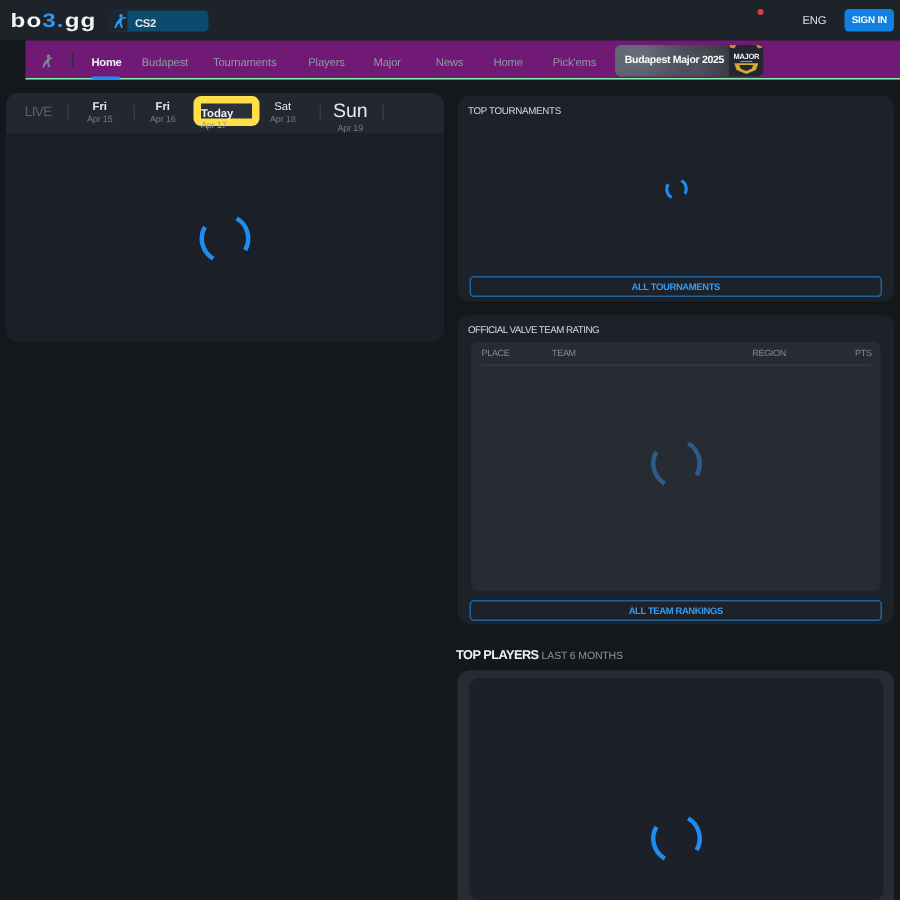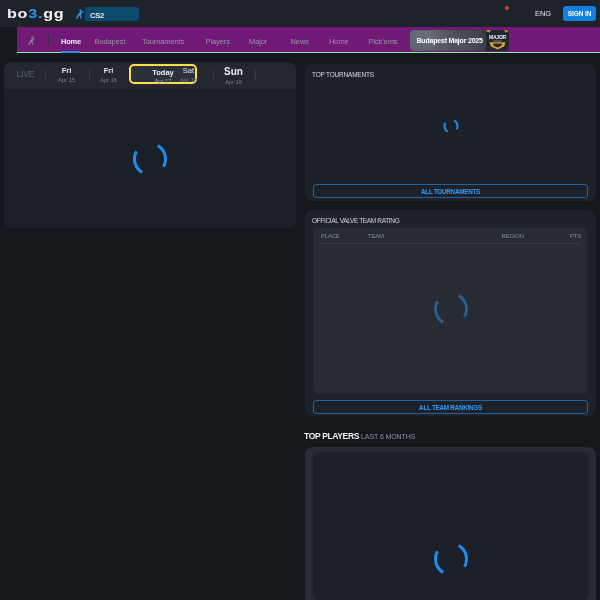--- a/index.html
+++ b/index.html
@@ -82,30 +82,30 @@
   <div class="abs" style="left:251px;top:8px;width:1px;height:10px;background:#353c45"></div>
 
   <div class="abs" style="left:42px;top:4px;width:41px;text-align:center">
     <div style="font-size:7.5px;font-weight:bold;color:#e8ebee">Fri</div>
     <div style="font-size:6px;color:#727d88;margin-top:1.5px;letter-spacing:-.1px">Apr 15</div>
   </div>
   <div class="abs" style="left:84px;top:4px;width:41px;text-align:center">
     <div style="font-size:7.5px;font-weight:bold;color:#e8ebee">Fri</div>
     <div style="font-size:6px;color:#727d88;margin-top:1.5px;letter-spacing:-.1px">Apr 16</div>
   </div>
-  <div class="abs" style="left:125px;top:2px;width:68px;height:20px;background:#2b303a;border:2px solid #fde047;border-radius:5px;text-align:center">
+  <div class="abs" style="left:125px;top:2px;width:44px;height:20px;background:#2b303a;border:5px solid #fde047;border-radius:5px;text-align:left">
     <div style="font-size:7.5px;line-height:8.5px;font-weight:bold;color:#eef1f4;margin-top:2.5px">Today</div>
     <div style="font-size:6px;line-height:6.5px;color:#9aa4af;margin-top:1px;letter-spacing:-.1px">Apr 17</div>
   </div>
   <div class="abs" style="left:164px;top:4px;width:41px;text-align:center">
     <div style="font-size:7.5px;font-weight:normal;color:#e8ebee">Sat</div>
     <div style="font-size:6px;color:#727d88;margin-top:1.5px;letter-spacing:-.1px">Apr 18</div>
   </div>
   <div class="abs" style="left:209px;top:4px;width:41px;text-align:center">
-    <div style="font-size:10px;font-weight:bold;color:#e8ebee">Sun</div>
+    <div style="font-size:13px;font-weight:normal;color:#e8ebee">Sun</div>
     <div style="font-size:6px;color:#727d88;margin-top:1.5px;letter-spacing:-.1px">Apr 19</div>
   </div>
 </div>
 
 <div class="abs" style="left:4px;top:88.5px;width:292px;height:139.5px;background:#1b2028;border-radius:0 0 8px 8px">
   <svg class="abs" style="left:123.5px;top:48px" width="44" height="44" viewBox="0 0 44 44">
     <g fill="none" stroke="#1e8cf0" stroke-width="3">
       <path d="M14.25 35.42 A15.5 15.5 0 0 1 8.58 14.25"></path>
       <path d="M29.75 8.58 A15.5 15.5 0 0 1 35.42 29.75"></path>
     </g>

